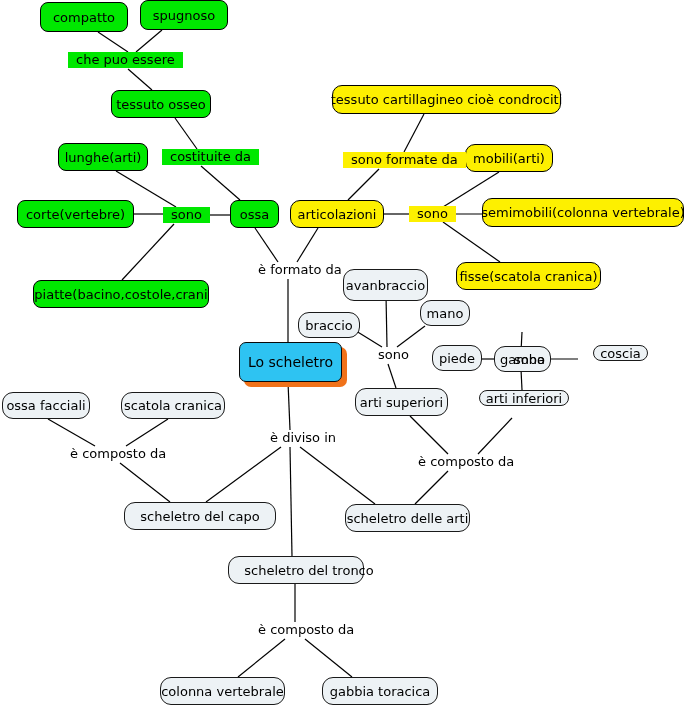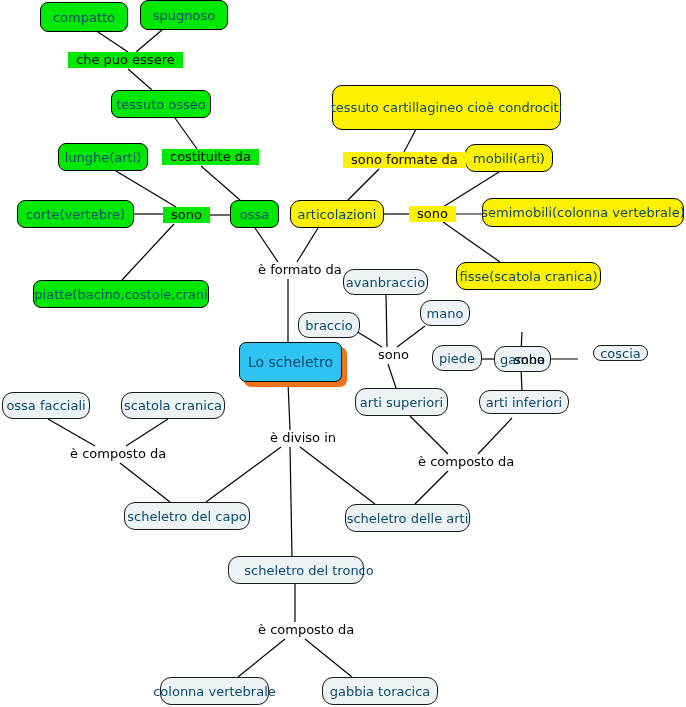--- a/index.html
+++ b/index.html
@@ -6,21 +6,21 @@
   body{font-family:"DejaVu Sans","Liberation Sans",sans-serif;}
   #canvas{position:relative;width:686px;height:707px;overflow:hidden;background:#ffffff;}
   #edges{position:absolute;left:0;top:0;width:686px;height:707px;}
   .node{
     position:absolute;
     box-sizing:border-box;
     display:flex;align-items:center;justify-content:center;
     border:1.4px solid #000000;
     border-radius:9px;
     font-size:13px;
-    color:#0c4a6e;
+    color:#000000;
     line-height:1;
     white-space:nowrap;
     padding:0 8px;
     z-index:5;
   }
   .node.plain{background:#edf2f5;border-color:#1a1a1a;border-width:1.2px;border-radius:11px;}
   .node.green{background:#00e800;border-color:#000000;border-radius:8px;}
   .node.yellow{background:#fdf000;border-color:#000000;border-radius:10px;}
   .node.center{
     background:#2ec3f2;
@@ -88,40 +88,40 @@
       <line x1="305" y1="639" x2="352" y2="677" stroke="#000000" stroke-width="1.2"></line>
     </svg>
   <div id="node-layer">
       <div class="node green" style="left: 40px; top: 2px; width: 88px; height: 30px;">compatto</div>
       <div class="node green" style="left: 140px; top: 0px; width: 88px; height: 30px;">spugnoso</div>
       <div class="node green" style="left: 111px; top: 90px; width: 100px; height: 28px;">tessuto osseo</div>
       <div class="node green" style="left: 58px; top: 143px; width: 90px; height: 28px;">lunghe(arti)</div>
       <div class="node green" style="left: 17px; top: 200px; width: 117px; height: 28px;">corte(vertebre)</div>
       <div class="node green" style="left: 230px; top: 200px; width: 49px; height: 28px;">ossa</div>
       <div class="node green" style="left: 33px; top: 280px; width: 176px; height: 28px;">piatte(bacino,costole,crani</div>
-      <div class="node yellow" style="left: 332px; top: 85px; width: 229px; height: 45px;">tessuto cartillagineo cioè condrociti</div>
+      <div class="node yellow" style="left: 332px; top: 85px; width: 229px; height: 29px;">tessuto cartillagineo cioè condrociti</div>
       <div class="node yellow" style="left: 290px; top: 200px; width: 94px; height: 28px;">articolazioni</div>
       <div class="node yellow" style="left: 465px; top: 144px; width: 88px; height: 28px;">mobili(arti)</div>
       <div class="node yellow" style="left: 482px; top: 198px; width: 202px; height: 29px;">semimobili(colonna vertebrale)</div>
       <div class="node yellow" style="left: 456px; top: 262px; width: 145px; height: 28px;">fisse(scatola cranica)</div>
-      <div class="node plain" style="left: 343px; top: 269px; width: 85px; height: 26px;">avanbraccio</div>
+      <div class="node plain" style="left: 343px; top: 269px; width: 85px; height: 32px;">avanbraccio</div>
       <div class="node plain" style="left: 298px; top: 312px; width: 62px; height: 26px;">braccio</div>
       <div class="node plain" style="left: 420px; top: 300px; width: 50px; height: 26px;">mano</div>
       <div class="node plain" style="left: 494px; top: 306px; width: 57px; height: 26px; margin-top: 40px;">gamba</div>
       <div class="node plain" style="left: 432px; top: 345px; width: 50px; height: 26px;">piede</div>
       <div class="node plain" style="left: 578px; top: 345px; width: 55px; height: 16px; margin-left: 15px;">coscia</div>
       <div class="node center" style="left: 239px; top: 342px; width: 103px; height: 40px;">Lo scheletro</div>
       <div class="node plain" style="left: 355px; top: 388px; width: 93px; height: 28px;">arti superiori</div>
-      <div class="node plain" style="left: 479px; top: 390px; width: 90px; height: 24px;">arti inferiori</div>
+      <div class="node plain" style="left: 479px; top: 390px; width: 90px; height: 16px;">arti inferiori</div>
       <div class="node plain" style="left: 2px; top: 392px; width: 88px; height: 27px;">ossa facciali</div>
       <div class="node plain" style="left: 121px; top: 392px; width: 104px; height: 27px;">scatola cranica</div>
-      <div class="node plain" style="left: 124px; top: 502px; width: 126px; height: 28px;">scheletro del capo</div>
+      <div class="node plain" style="left: 124px; top: 502px; width: 152px; height: 28px;">scheletro del capo</div>
       <div class="node plain" style="left: 345px; top: 504px; width: 125px; height: 28px;">scheletro delle arti</div>
       <div class="node plain" style="left: 228px; top: 556px; width: 136px; height: 28px; padding-left: 34px;">scheletro del tronco</div>
-      <div class="node plain" style="left: 160px; top: 677px; width: 109px; height: 28px;">colonna vertebrale</div>
+      <div class="node plain" style="left: 160px; top: 677px; width: 125px; height: 28px;">colonna vertebrale</div>
       <div class="node plain" style="left: 322px; top: 677px; width: 116px; height: 28px;">gabbia toracica</div>
     </div>
   <div id="label-layer">
       <div class="lbl green" style="left: 68px; top: 52px;">che puo essere</div>
       <div class="lbl green" style="left: 162px; top: 149px;">costituite da</div>
       <div class="lbl green" style="left: 163px; top: 207px;">sono</div>
       <div class="lbl yellow" style="left: 343px; top: 152px;">sono formate da</div>
       <div class="lbl yellow" style="left: 409px; top: 206px;">sono</div>
       <div class="lbl plain" style="left: 250px; top: 262px;">è formato da</div>
       <div class="lbl plain" style="left: 370px; top: 347px;">sono</div>

